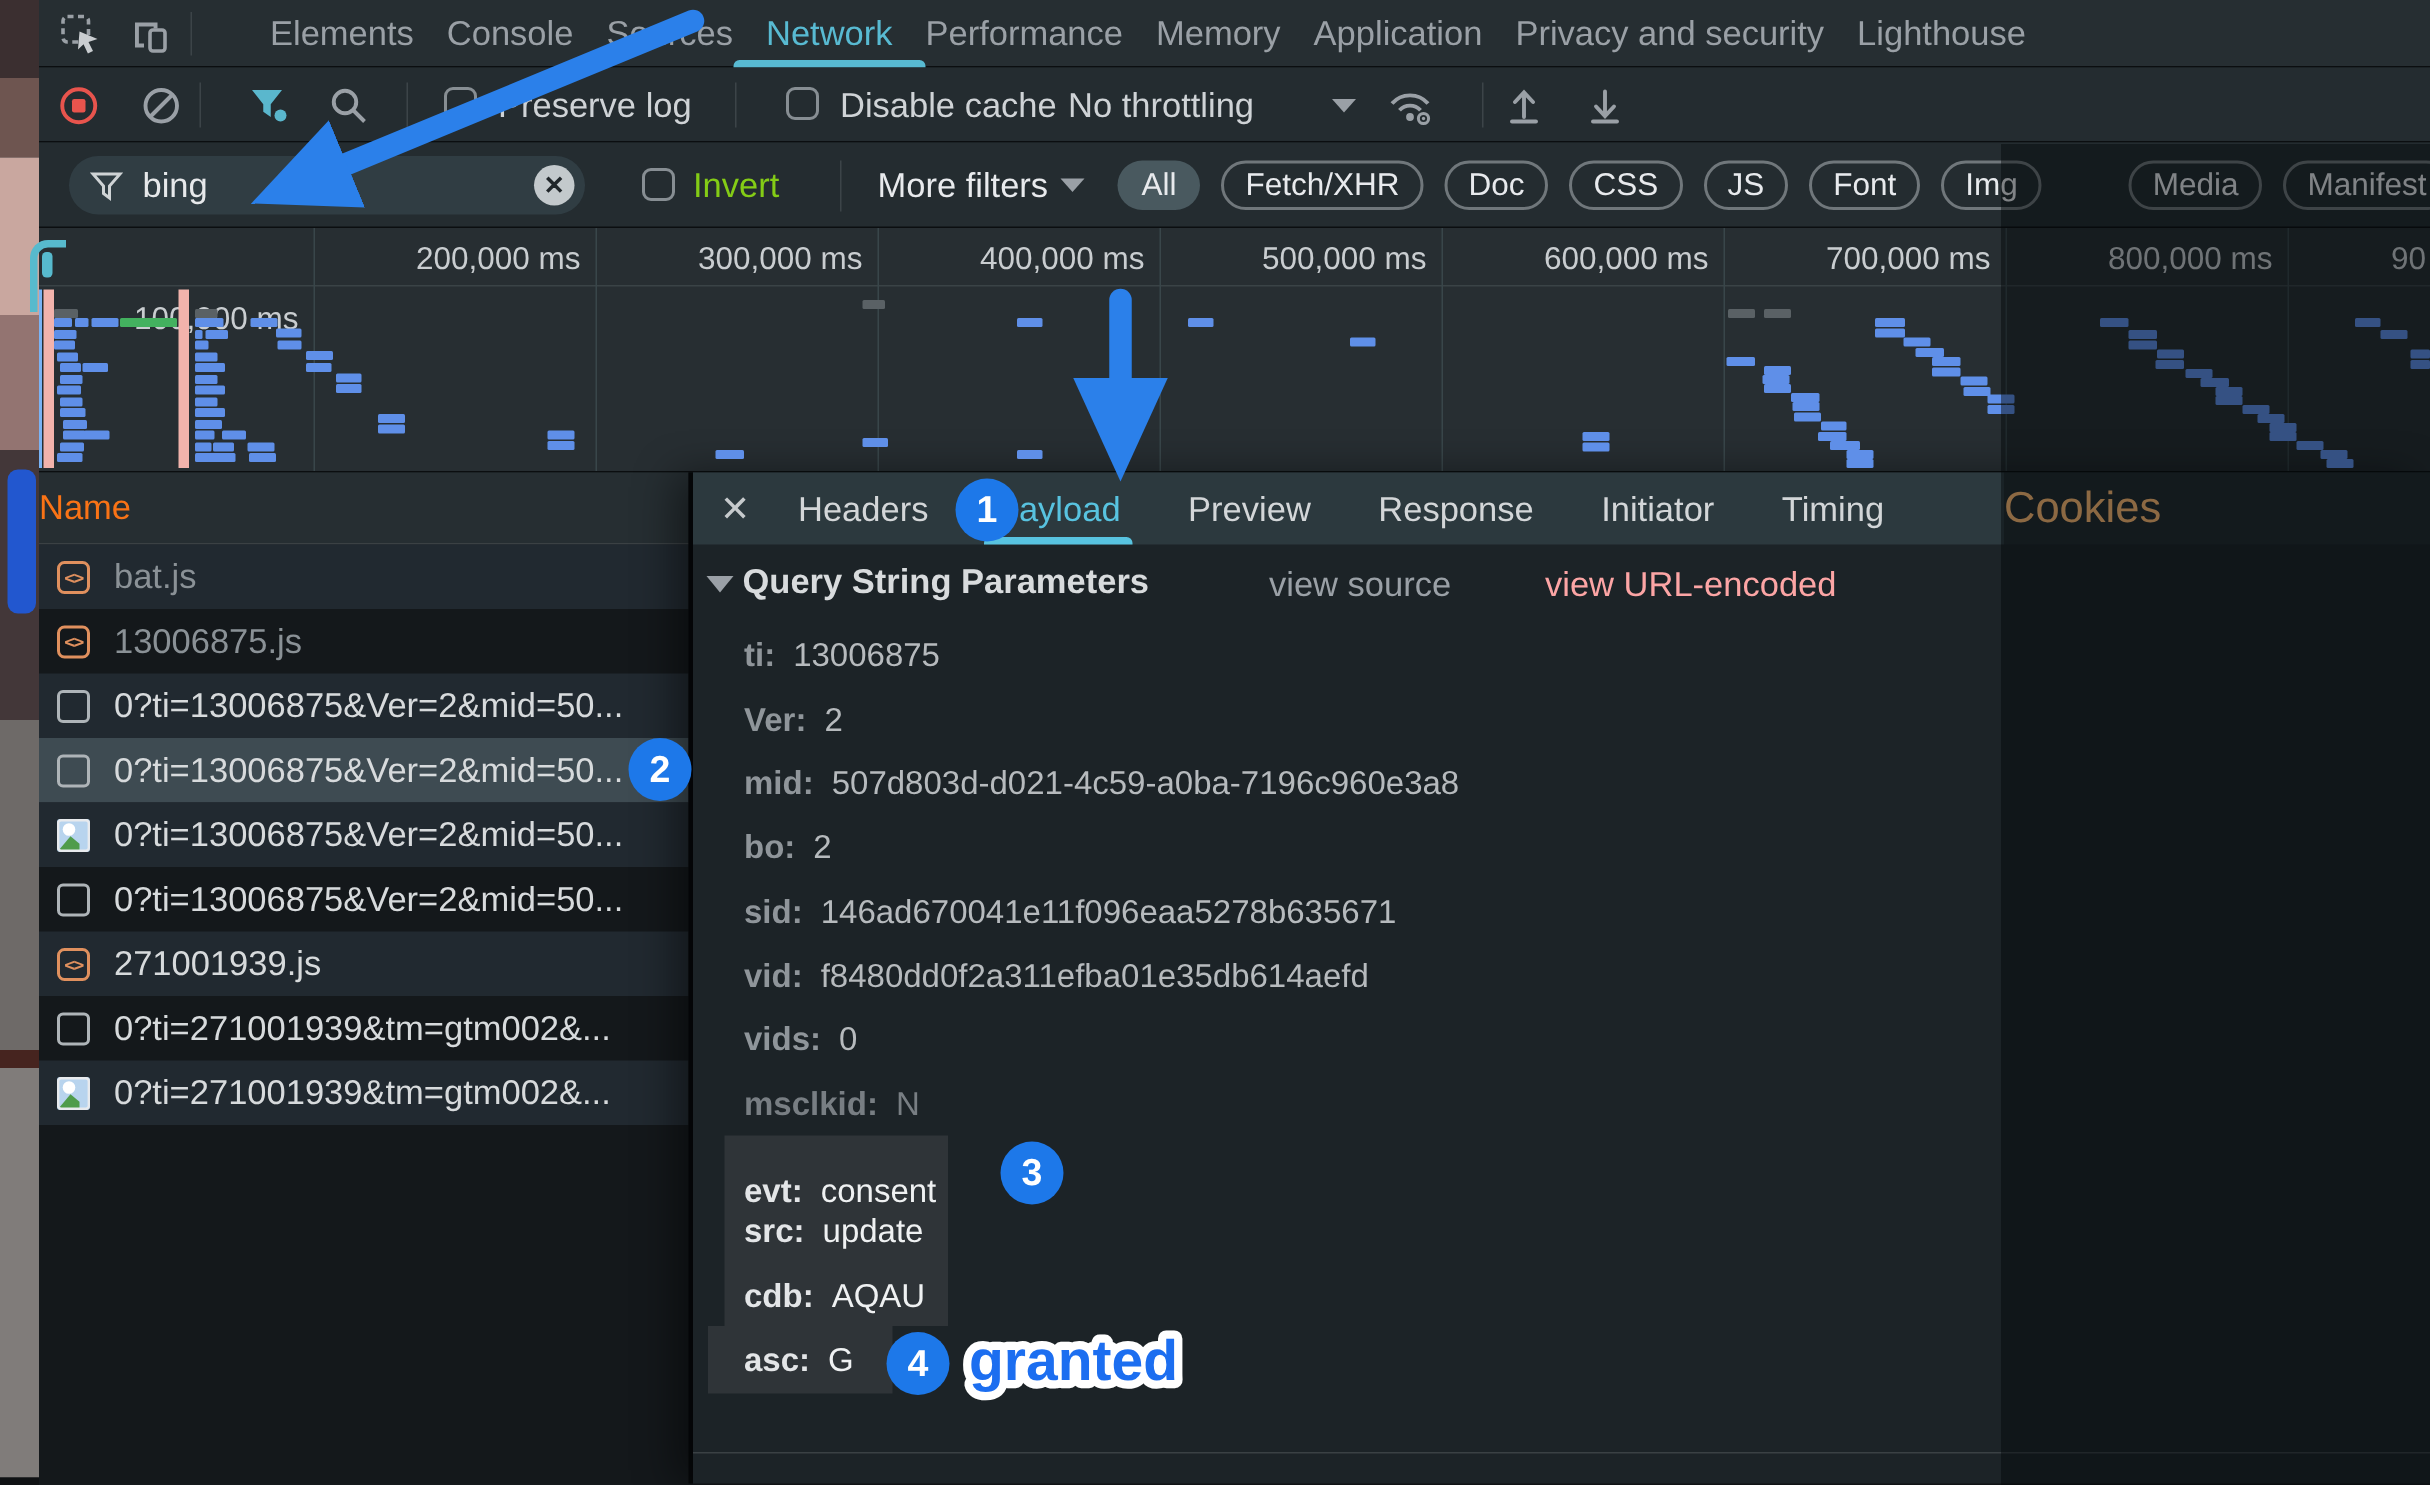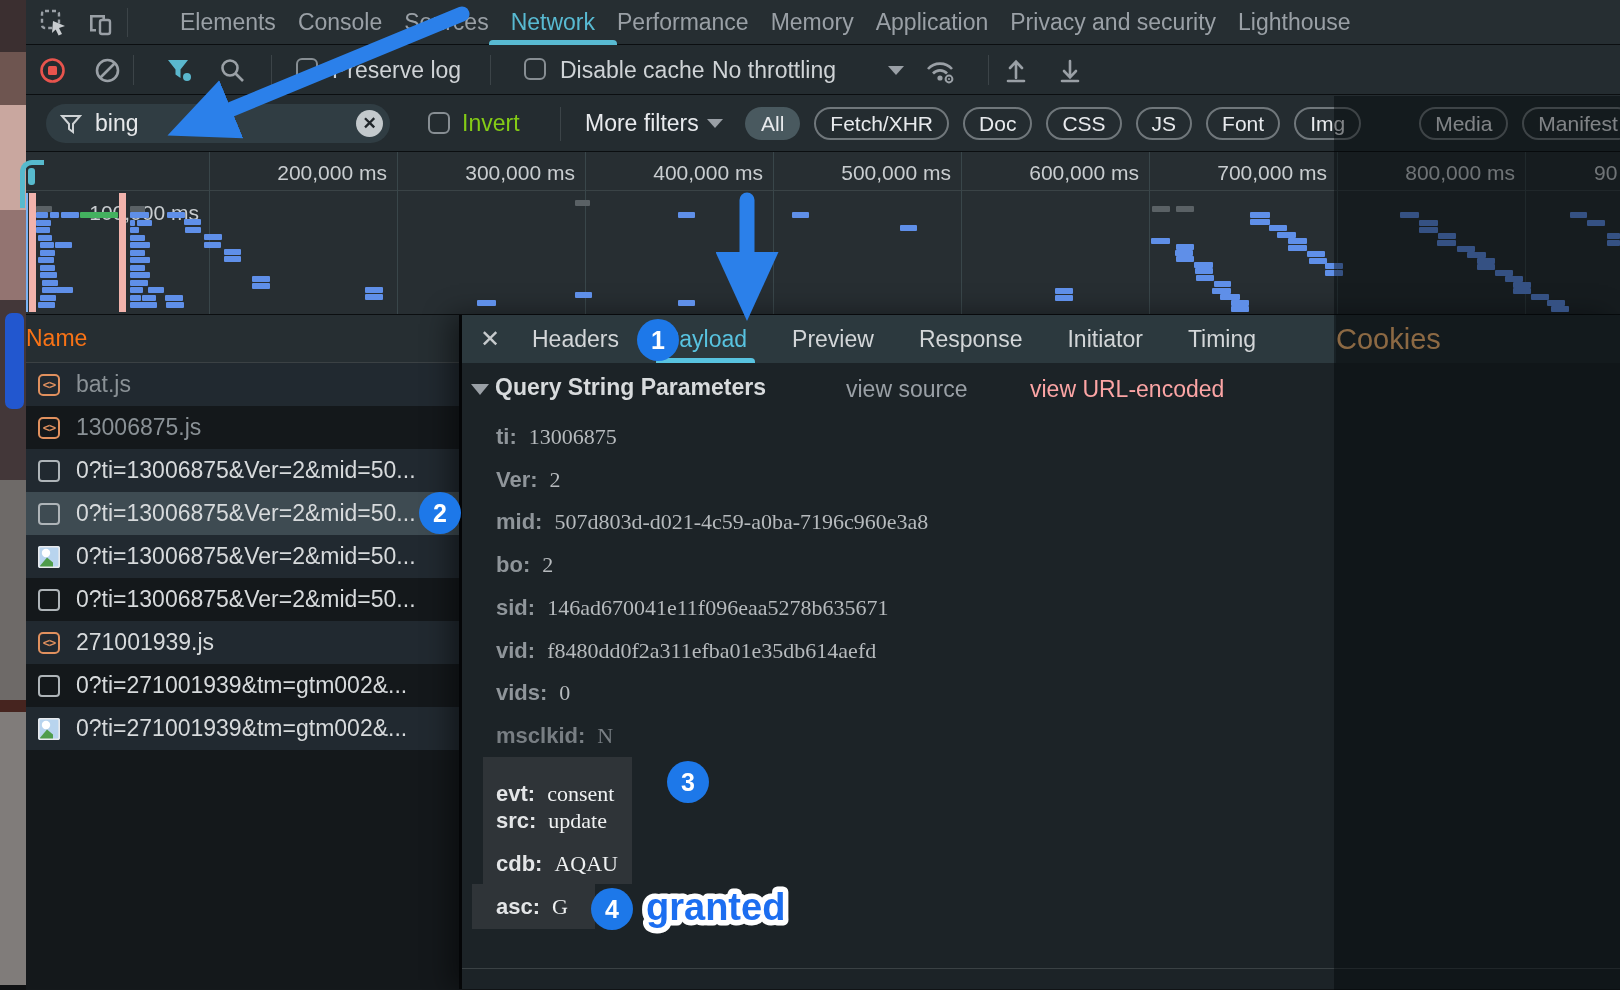--- a/index.html
+++ b/index.html
@@ -102,21 +102,21 @@
   #qsp-caret { position:absolute; left:9px; top:21px; width:0; height:0;
                border-left:9px solid transparent; border-right:9px solid transparent; border-top:11px solid #9aa0a6; }
   #qsp-title { position:absolute; left:33px; top:11px; font-size:23px; font-weight:bold; color:#d8dbdd; }
   #qsp-view-source { position:absolute; left:384px; top:13px; font-size:23px; color:#9aa0a6; }
   #qsp-view-url { position:absolute; left:568px; top:13px; font-size:23px; color:#fca5a5; }
   .hl-box { position:absolute; background:#2f3438; }
   #hl-box-1 { left:21px; top:394px; width:149px; height:127px; }
   #hl-box-2 { left:10px; top:521px; width:123px; height:45px; }
   .param-row { position:absolute; left:34px; height:43px; display:flex; align-items:center; white-space:nowrap; }
   .param-key { font-size:22px; font-weight:bold; color:#8f959a; margin-right:12px; }
-  .param-val { font-size:22px; font-family:Liberation Serif, serif; color:#b6babd; }
+  .param-val { font-size:22px; font-family:Liberation Sans, sans-serif; color:#b6babd; }
   .param-row.dim .param-key, .param-row.dim .param-val { color:#787e83; }
   .param-row.hl .param-key { color:#e3e5e7; }
   .param-row.hl .param-val { color:#eff1f2; }
   #payload-bottom-line { position:absolute; left:0; right:0; top:605px; height:1px; background:#3a4144; }
 
   
   #dim-overlay { position:absolute; left:1334px; top:96px; right:0; bottom:0;
                  background:rgba(2,6,9,.45); z-index:50; pointer-events:none; }
 
   

